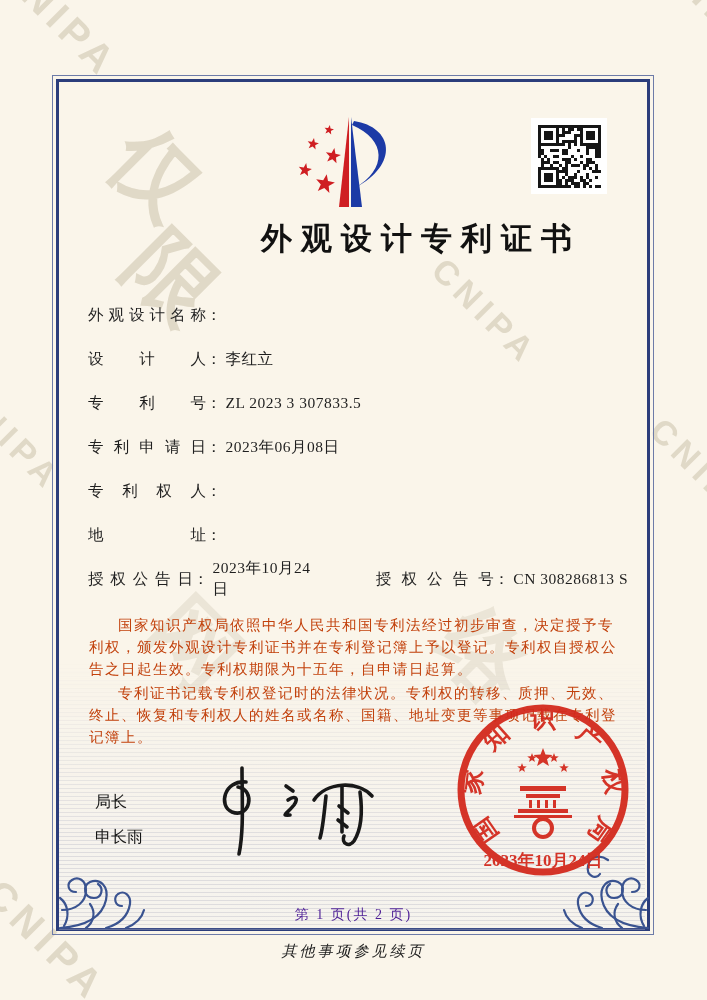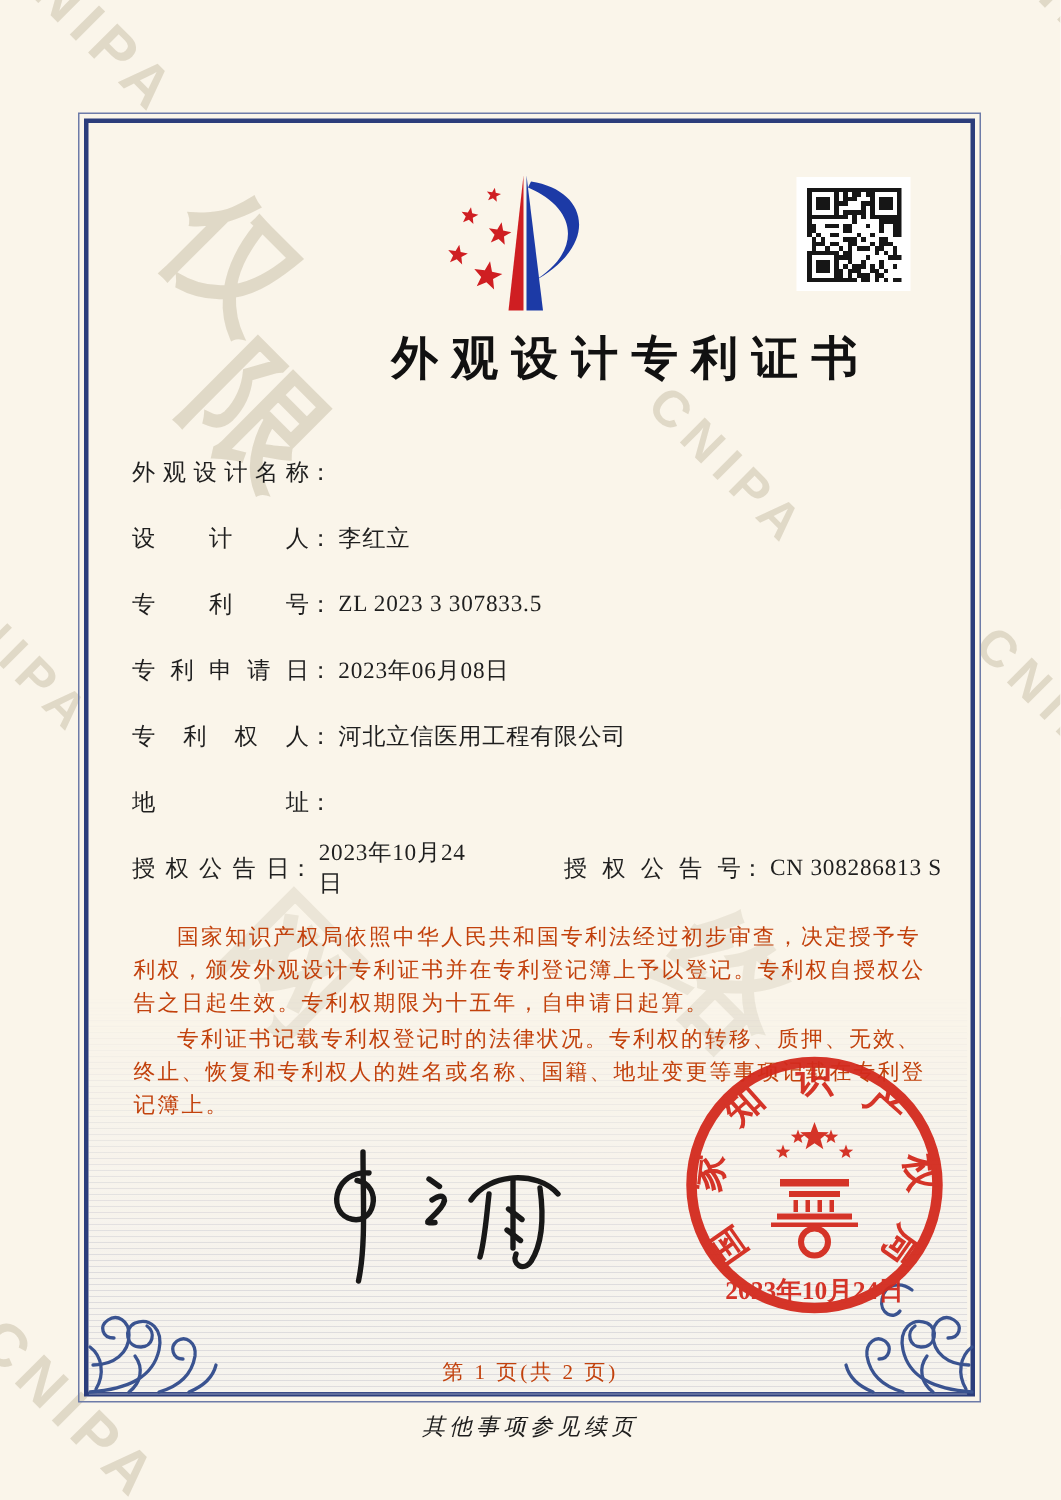--- a/index.html
+++ b/index.html
@@ -81,21 +81,21 @@
   
   .sig-block{position:absolute; left:95px; top:792px; z-index:5;
     font-family:"Liberation Sans","DejaVu Sans",sans-serif; font-size:16px; color:#141414;}
   .sig-block div{margin-bottom:14px;}
   .sig-hand{position:absolute; left:208px; top:762px; z-index:5;}
   
   .seal{position:absolute; left:450px; top:700px; z-index:6; opacity:0.94;}
   
   .page-info{
     position:absolute; left:0; top:906px; width:707px; text-align:center; z-index:4;
-    font-size:14px; letter-spacing:2px; color:#c2410c;
+    font-size:14px; letter-spacing:2px; color:#4c1d95;
   }
   .continuation{
     position:absolute; left:0; top:942px; width:707px; text-align:center; z-index:4;
     font-size:15px; letter-spacing:3px; color:#1d1d1d; font-style:italic;
   }
 </style>
 </head>
 <body>
 
 <div class="page">
@@ -437,21 +437,20 @@
       <span class="fval">2023年06月08日</span>
     </div>
     <div class="frow">
       <span class="just">
           <span>专</span>
           <span>利</span>
           <span>权</span>
           <span>人</span>
         </span>
         <span class="colon">：</span>
-      <span class="fval">河北立信医用工程有限公司</span>
     </div>
     <div class="frow">
       <span class="just">
           <span>地</span>
           <span>址</span>
         </span>
         <span class="colon">：</span>
     </div>
     <div class="grant-row">
       <span class="just">
@@ -475,20 +474,24 @@
         <span class="fval">CN 308286813 S</span>
       </span>
     </div>
   </div>
 
   <div class="body-text">
     <p>国家知识产权局依照中华人民共和国专利法经过初步审查，决定授予专利权，颁发外观设计专利证书并在专利登记簿上予以登记。专利权自授权公告之日起生效。专利权期限为十五年，自申请日起算。</p>
     <p>专利证书记载专利权登记时的法律状况。专利权的转移、质押、无效、终止、恢复和专利权人的姓名或名称、国籍、地址变更等事项记载在专利登记簿上。</p>
   </div>
 
+  <div class="sig-block">
+    <div>局长</div>
+    <div>申长雨</div>
+  </div>
   <svg class="sig-hand" width="175" height="95" viewBox="0 0 175 95">
     <g fill="none" stroke="#181818" stroke-width="3.6" stroke-linecap="round">
       <path d="M38,20 C16,18 10,44 24,50 C42,57 48,28 30,25"></path>
       <path d="M34,6 C34,38 36,68 31,92"></path>
       <path d="M78,24 l7,5"></path>
       <path d="M80,38 C87,33 91,36 86,43 C79,52 72,54 82,53"></path>
       <path d="M106,38 C118,20 150,18 164,34"></path>
       <path d="M118,34 C116,52 115,66 112,76"></path>
       <path d="M152,30 C155,52 153,68 146,79 C141,86 133,81 136,74"></path>
       <path d="M131,44 l9,7"></path>

